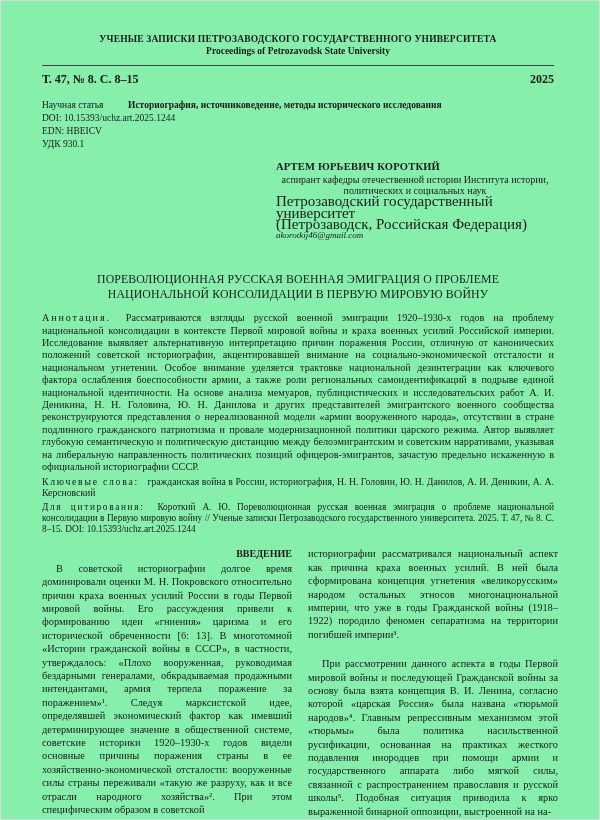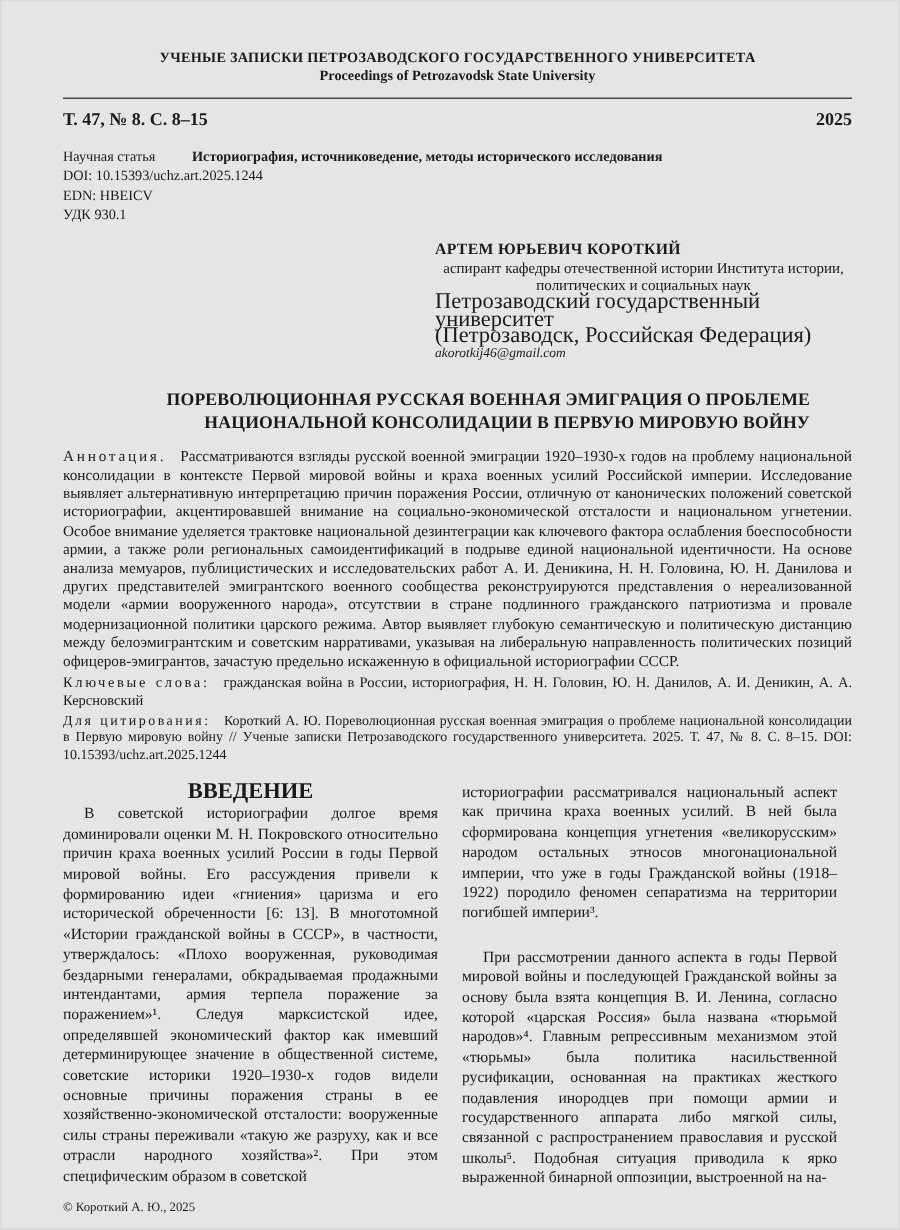--- a/index.html
+++ b/index.html
@@ -3,23 +3,23 @@
 <meta charset="utf-8">
 <style>
   * { margin: 0; padding: 0; box-sizing: border-box; }
   html, body { background: #ffffff; }
   body { font-family: "Liberation Serif", "DejaVu Serif", serif; color: #1a1a1a; }
   .page {
     position: relative;
     width: 600px;
     height: 820px;
     margin: 0 auto;
-    background: #e5e5e5;
+    background: #86efac;
     box-shadow: inset 0 0 0 1px #d9d9d9;
-    padding: 34px 32px 0 42px;
+    padding: 34px 46px 0 42px;
     overflow: hidden;
   }
   
   .jheader { text-align: center; }
   .jheader .ru { font-size: 9.5px; font-weight: bold; letter-spacing: 0.02em; }
   .jheader .en { font-size: 9.5px; font-weight: bold; margin-top: 2px; }
   .rule { border: none; border-top: 1.2px solid #444; margin-top: 9px; }
   .volrow {
     display: flex; justify-content: space-between;
     font-size: 12px; font-weight: bold; margin-top: 6px;
@@ -37,37 +37,37 @@
   }
   .author-block .name {
     font-size: 10.5px; font-weight: bold; 
     letter-spacing: 0.02em;
   }
   .author-block .aff { font-size: 10px; line-height: 11.2px; margin-top: 2px; text-align: center; }
   .author-block .line { font-size: 15px; line-height: 11.2px; text-align: left; }
   .author-block .email { font-size: 9px; line-height: 11.2px; font-style: italic; text-align: left; }
   
   .title {
-    margin: 18px auto 0 auto;
+    margin: 31px auto 0 auto;
     max-width: 470px;
-    text-align: right;
+    text-align: center;
     font-size: 11.8px;
-    font-weight: bold;
+    font-weight: normal;
     line-height: 14.5px;
     letter-spacing: 0.01em;
   }
   
   .abstract { margin-top: 11px; font-size: 10.2px; line-height: 12.4px; text-align: justify; }
   .spaced-label { letter-spacing: 0.18em; margin-right: 6px; }
   .kw { margin-top: 2px; font-size: 9.7px; line-height: 11.6px; text-align: justify; }
   .cite { margin-top: 3px; font-size: 9.3px; line-height: 11.2px; text-align: justify; }
   
   .columns { display: flex; gap: 16px; margin-top: 12px; }
   .col { width: 250px; flex: 0 0 250px; font-size: 10.4px; line-height: 13.4px; text-align: justify; }
-  .col h3 { font-size: 15px; font-weight: bold; margin-bottom: 1px; text-align: center; }
+  .col h3 { font-size: 10px; font-weight: bold; margin-bottom: 1px; text-align: right; }
   .col p.indent { text-indent: 14px; }
   .col p + p { margin-top: 16px; }
   
   .copyright { margin-top: 7px; font-size: 8.5px; }
 </style>
 </head>
 <body>
 
 <div class="page">
 

